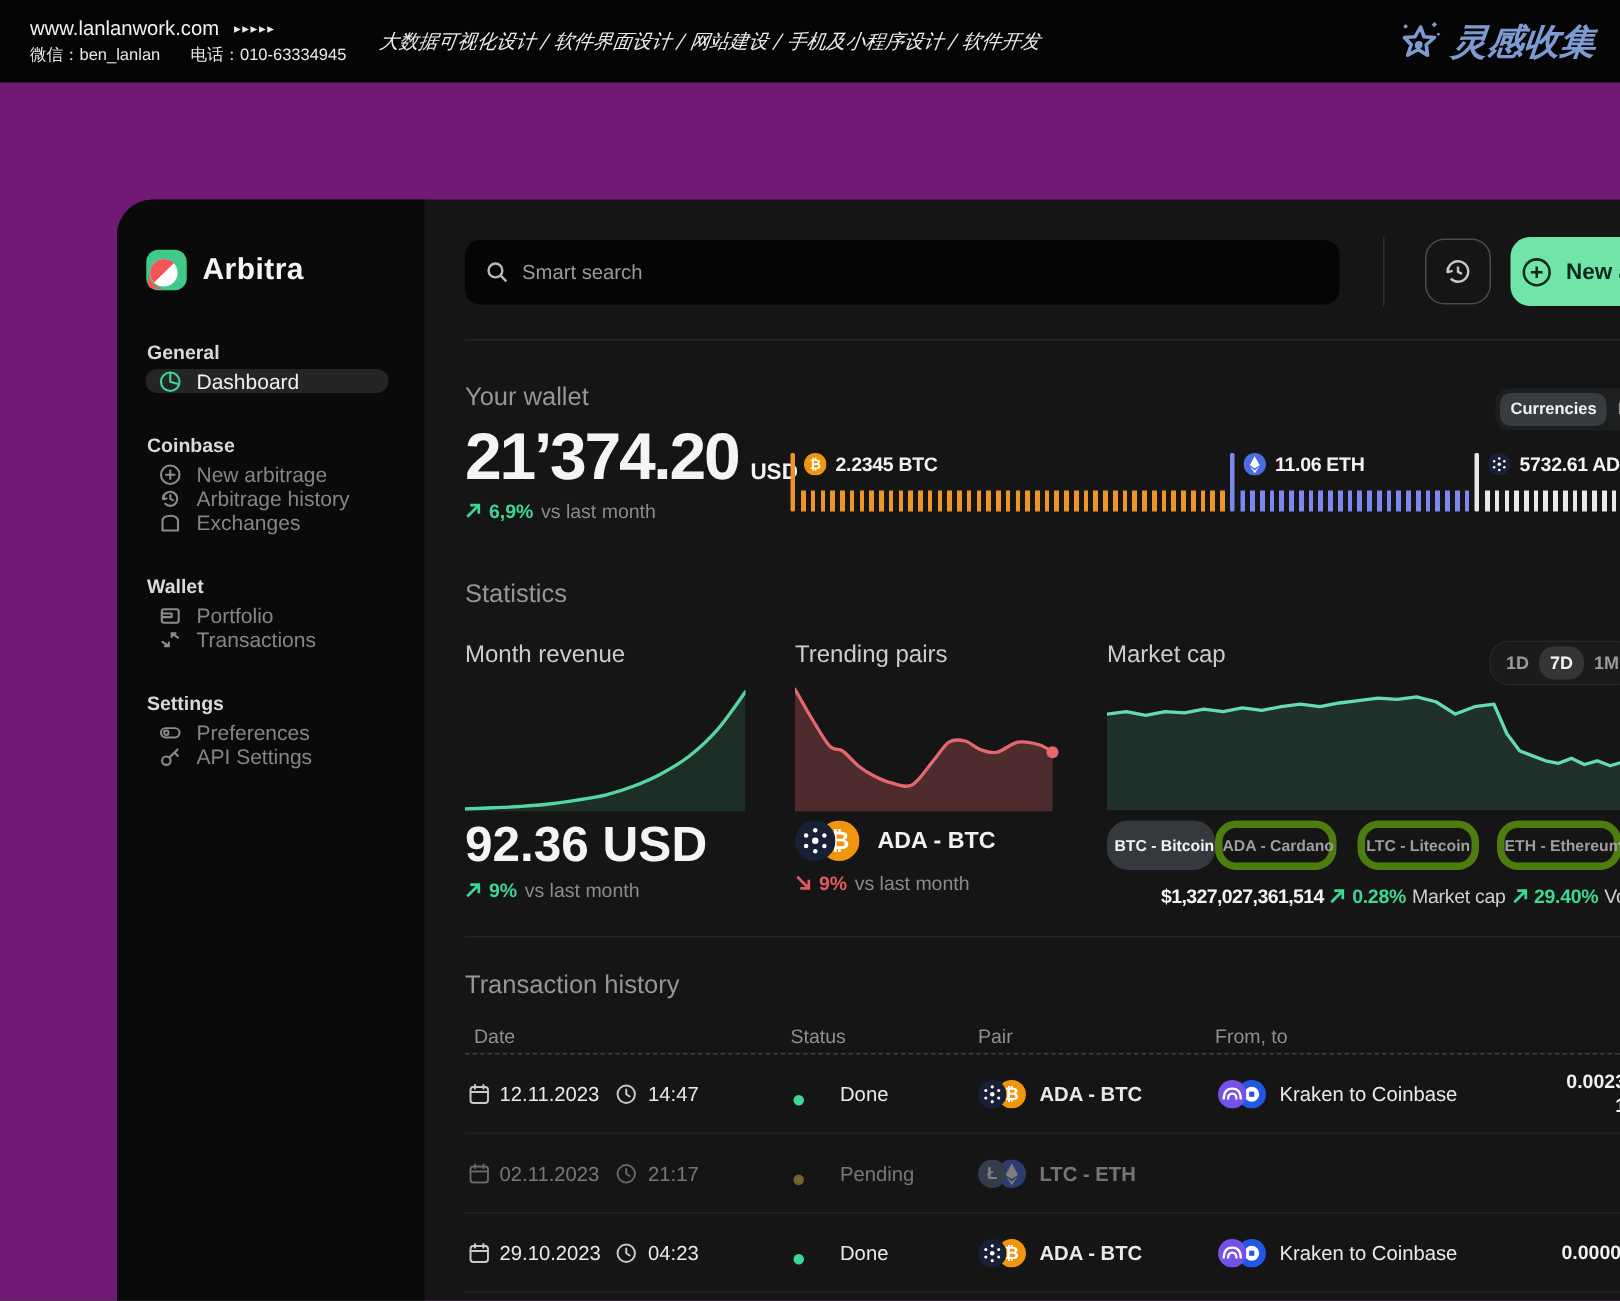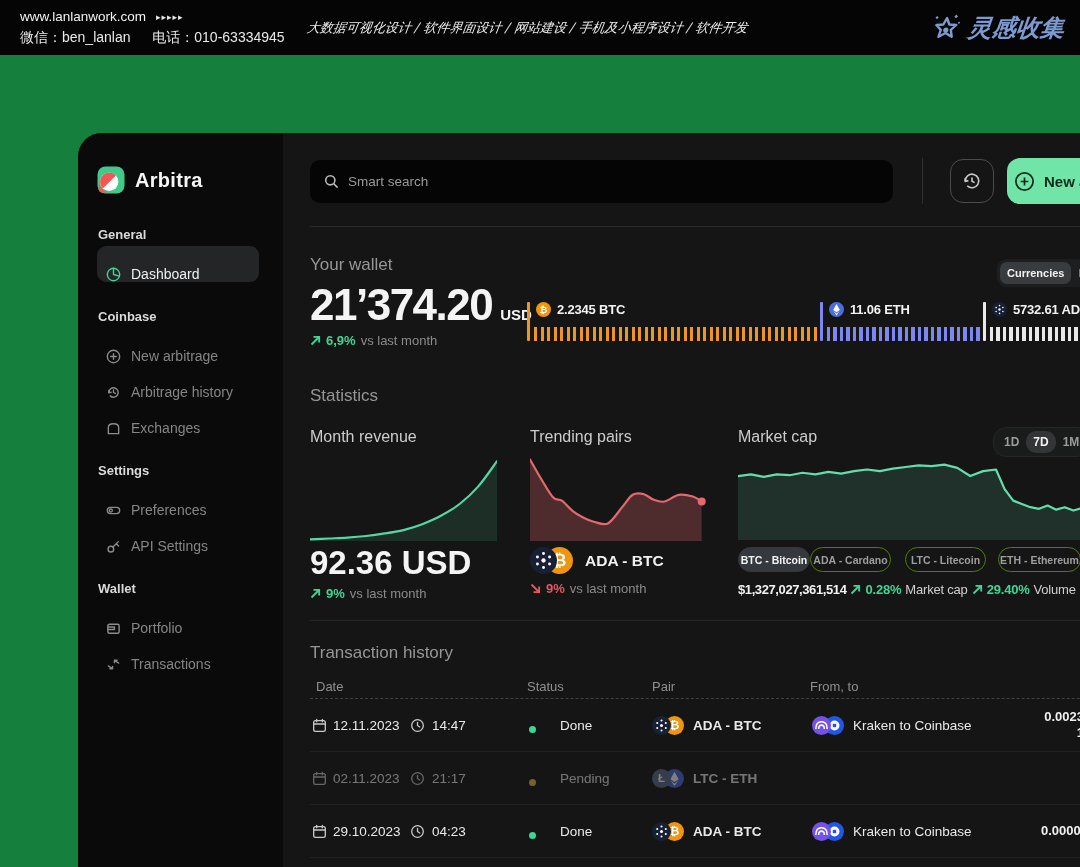--- a/index.html
+++ b/index.html
@@ -6,35 +6,35 @@
 html,body { width:1080px; height:867px; overflow:hidden; background:#57595a; }
 body { font-family:"Liberation Sans", sans-serif; -webkit-font-smoothing:antialiased; }
 
 
 .site-header { position:absolute; left:0; top:0; width:1080px; height:55px; background:#050506; z-index:5; display:flex; align-items:center; }
 .sh-logo { display:flex; align-items:center; margin-left:18px; flex:none; }
 .sh-logo-text { color:#41a8e6; font-size:29px; font-weight:bold; letter-spacing:2px; margin-left:4px; white-space:nowrap; }
 .sh-info { margin-left:20px; line-height:1.2; flex:none; white-space:nowrap; }
 .sh-info-top { color:#f2f2f2; font-size:13.5px; display:flex; align-items:center; gap:10px; }
 .sh-arrows { color:#e8e8e8; font-size:9px; letter-spacing:1px; }
-.sh-info-bottom { color:#e9e9e9; font-size:14px; margin-top:4px; }
+.sh-info-bottom { color:#e9e9e9; font-size:11px; margin-top:4px; }
 .sh-services { color:#ededed; font-size:13px; font-style:italic; font-family:"DejaVu Serif", serif; margin-left:22px; white-space:nowrap; letter-spacing:0; transform:skewX(-8deg); flex:none; }
 .sh-collect { margin-left:auto; margin-right:16px; display:flex; align-items:center; gap:7px; color:#7d9bd1; font-family:"DejaVu Serif", serif; font-style:italic; font-weight:bold; font-size:24px; white-space:nowrap; transform:skewX(-6deg); }
 
 
-.stage { position:absolute; left:0; top:55px; width:1080px; height:812px; background:#15803d; overflow:hidden; }
+.stage { position:absolute; left:0; top:55px; width:1080px; height:812px; background:#701a75; overflow:hidden; }
 .dashboard { position:absolute; left:78px; top:78px; width:1122px; height:780px; background:#151515; border-radius:24px 0 0 0; display:flex; }
 
 
 .sidebar { width:205px; flex:0 0 205px; background:#0a0a0b; border-radius:24px 0 0 0; padding:33px 0 0 19px; }
 .sb-brand { display:flex; align-items:center; gap:10px; margin-bottom:33px; }
 .sb-brand-name { color:#f5f5f5; font-size:20px; font-weight:bold; letter-spacing:0.3px; }
 .sb-section { margin-bottom:27px; }
 .sb-section-label { color:#dadada; font-size:13px; font-weight:bold; margin:0 0 4px 1px; }
-.sb-item { display:flex; align-items:flex-end; gap:10px; height:36px; padding:0 10px 0 9px; margin:0 24px 0 0; border-radius:9px; color:#858585; font-size:14px; cursor:pointer; }
+.sb-item { display:flex; align-items:flex-end; gap:10px; height:16px; padding:0 10px 0 9px; margin:0 24px 0 0; border-radius:9px; color:#858585; font-size:14px; cursor:pointer; }
 .sb-item.active { background:#232527; color:#f0f0f0; }
 .sb-item .sb-ic { width:15px; height:15px; flex:0 0 15px; display:flex; align-items:center; justify-content:center; }
 .sb-badge { margin-left:auto; background:#f4696b; color:#fff; font-size:10.5px; font-weight:bold; border-radius:4.5px; min-width:16px; height:14px; display:flex; align-items:center; justify-content:center; padding:0 4px; }
 
 
 .main { flex:1; padding:0 0 0 27px; position:relative; }
 .topbar { display:flex; align-items:center; height:94px; padding-top:3px; border-bottom:1px solid #282828; }
 .search { width:583px; height:43px; background:#050505; border-radius:10px; display:flex; align-items:center; padding:0 14px; gap:9px; }
 .search input { background:transparent; border:0; outline:0; color:#bdbdbd; font-size:13.5px; font-family:inherit; width:100%; }
 .search input::placeholder { color:#9a9a9a; }
@@ -76,29 +76,29 @@
 .coin-stack { display:flex; }
 .coin-stack > * { position:relative; }
 .coin-stack > :first-child { z-index:2; }
 .coin-stack > *+* { margin-left:-6px; z-index:1; }
 .pair-row .coin-stack > *+* { margin-left:-11px; }
 .mc-head { display:flex; align-items:flex-start; }
 .mc-seg { position:absolute; left:255px; top:-1px; background:#1a1b1b; border:1px solid #262626; border-radius:13px; padding:3px; display:flex; }
 .mc-seg-btn { font-size:12px; font-weight:bold; color:#9b9b9b; padding:4px 7px; border-radius:10px; cursor:pointer; }
 .mc-seg-btn.active { background:#333536; color:#f2f2f2; }
 .pills { display:flex; margin-top:7px; }
-.pill { font-size:10.5px; font-weight:bold; color:#9e9e9e; border:1px solid #4d7c0f; border-radius:14px; padding:6px 0 5px; white-space:nowrap; cursor:pointer; text-align:center; flex:none; }
+.pill { font-size:10.5px; font-weight:bold; color:#9e9e9e; border:5px solid #4d7c0f; border-radius:14px; padding:6px 0 5px; white-space:nowrap; cursor:pointer; text-align:center; flex:none; }
 .pill:nth-child(1) { width:72px; }
 .pill:nth-child(2) { width:81px; }
 .pill:nth-child(3) { width:81px; margin-left:14px; }
 .pill:nth-child(4) { width:83px; margin-left:12px; }
 .pill.active { background:#35383c; border-color:#35383c; color:#f3f3f3; }
 .mc-stats { display:flex; align-items:center; gap:4px; margin-top:10px; font-size:13px; letter-spacing:-0.2px; white-space:nowrap; }
 .mc-cap { letter-spacing:-0.4px; }
-.mc-cap { color:#f2f2f2; font-weight:bold; }
+.mc-cap { color:#f2f2f2; font-weight:bold;margin-left:36px; }
 .mc-dim { color:#cfcfcf; font-weight:normal; }
 .stats-bottom-divider { border-bottom:1px solid #262626; margin-top:19px; }
 
 
 .tx { padding-top:22px; }
 .tx-table { margin-top:13px; }
 .tx-grid { display:grid; grid-template-columns:211px 125px 158px 237px 43px; align-items:center; }
 .tx-headrow { height:20px; color:#8f8f8f; font-size:13px; }
 .tx-headrow > div { padding-left:6px; }
 .tx-head-sep { border-bottom:1px dashed #414141; margin-top:2px; }
@@ -196,59 +196,59 @@
             <div class="sb-item">
               <span class="sb-ic ic">
                 <svg width="15" height="15" viewBox="0 0 16 16" stroke-linecap="round" stroke-linejoin="round" fill="none" stroke="#8b8b8b" stroke-width="1.5">
                   <path d="M2.5 13.5 V7 Q2.5 3 8 3 Q13.5 3 13.5 7 V13.5 Z"></path>
                 </svg>
               </span>
               <span>Exchanges</span>
             </div>
           </div>
           <div class="sb-section">
+            <div class="sb-section-label">Wallet</div>
+            <div class="sb-item">
+              <span class="sb-ic ic">
+                <svg width="15" height="15" viewBox="0 0 16 16" stroke-linecap="round" stroke-linejoin="round" fill="none" stroke="#8b8b8b" stroke-width="1.5">
+                  <rect x="2" y="3.4" width="12" height="9.6" rx="1.6"></rect>
+                  <path d="M2 6.4 H9 V9 H2"></path>
+                </svg>
+              </span>
+              <span>Portfolio</span>
+            </div>
+            <div class="sb-item">
+              <span class="sb-ic ic">
+                <svg width="15" height="15" viewBox="0 0 16 16" stroke-linecap="round" stroke-linejoin="round" fill="none" stroke="#8b8b8b" stroke-width="1.5">
+                  <path d="M2.5 9.5 L7 12.5 M7 12.5 H4.2 M7 12.5 V10"></path>
+                  <path d="M13.5 6.5 L9 3.5 M9 3.5 H11.8 M9 3.5 V6"></path>
+                </svg>
+              </span>
+              <span>Transactions</span>
+            </div>
+          </div>
+          <div class="sb-section">
             <div class="sb-section-label">Settings</div>
             <div class="sb-item">
               <span class="sb-ic ic">
                 <svg width="16" height="15" viewBox="0 0 17 16" stroke-linecap="round" stroke-linejoin="round" fill="none" stroke="#8b8b8b" stroke-width="1.5">
                   <rect x="1.5" y="4.5" width="14" height="7" rx="3.5"></rect>
                   <circle cx="5.5" cy="8" r="1.7"></circle>
                 </svg>
               </span>
               <span>Preferences</span>
             </div>
             <div class="sb-item">
               <span class="sb-ic ic">
                 <svg width="15" height="15" viewBox="0 0 16 16" stroke-linecap="round" stroke-linejoin="round" fill="none" stroke="#8b8b8b" stroke-width="1.5">
                   <circle cx="5.2" cy="10.8" r="3"></circle>
                   <path d="M7.4 8.6 L13.2 2.8 M11 5 L13.4 7.4"></path>
                 </svg>
               </span>
               <span>API Settings</span>
-            </div>
-          </div>
-          <div class="sb-section">
-            <div class="sb-section-label">Wallet</div>
-            <div class="sb-item">
-              <span class="sb-ic ic">
-                <svg width="15" height="15" viewBox="0 0 16 16" stroke-linecap="round" stroke-linejoin="round" fill="none" stroke="#8b8b8b" stroke-width="1.5">
-                  <rect x="2" y="3.4" width="12" height="9.6" rx="1.6"></rect>
-                  <path d="M2 6.4 H9 V9 H2"></path>
-                </svg>
-              </span>
-              <span>Portfolio</span>
-            </div>
-            <div class="sb-item">
-              <span class="sb-ic ic">
-                <svg width="15" height="15" viewBox="0 0 16 16" stroke-linecap="round" stroke-linejoin="round" fill="none" stroke="#8b8b8b" stroke-width="1.5">
-                  <path d="M2.5 9.5 L7 12.5 M7 12.5 H4.2 M7 12.5 V10"></path>
-                  <path d="M13.5 6.5 L9 3.5 M9 3.5 H11.8 M9 3.5 V6"></path>
-                </svg>
-              </span>
-              <span>Transactions</span>
             </div>
           </div>
         </nav>
     </aside>
     <main class="main">
 
       <div class="topbar">
         <div class="search">
           <span class="ic">
             <svg width="15" height="15" viewBox="0 0 15 15" fill="none" stroke="#b9b9b9" stroke-width="1.6">

